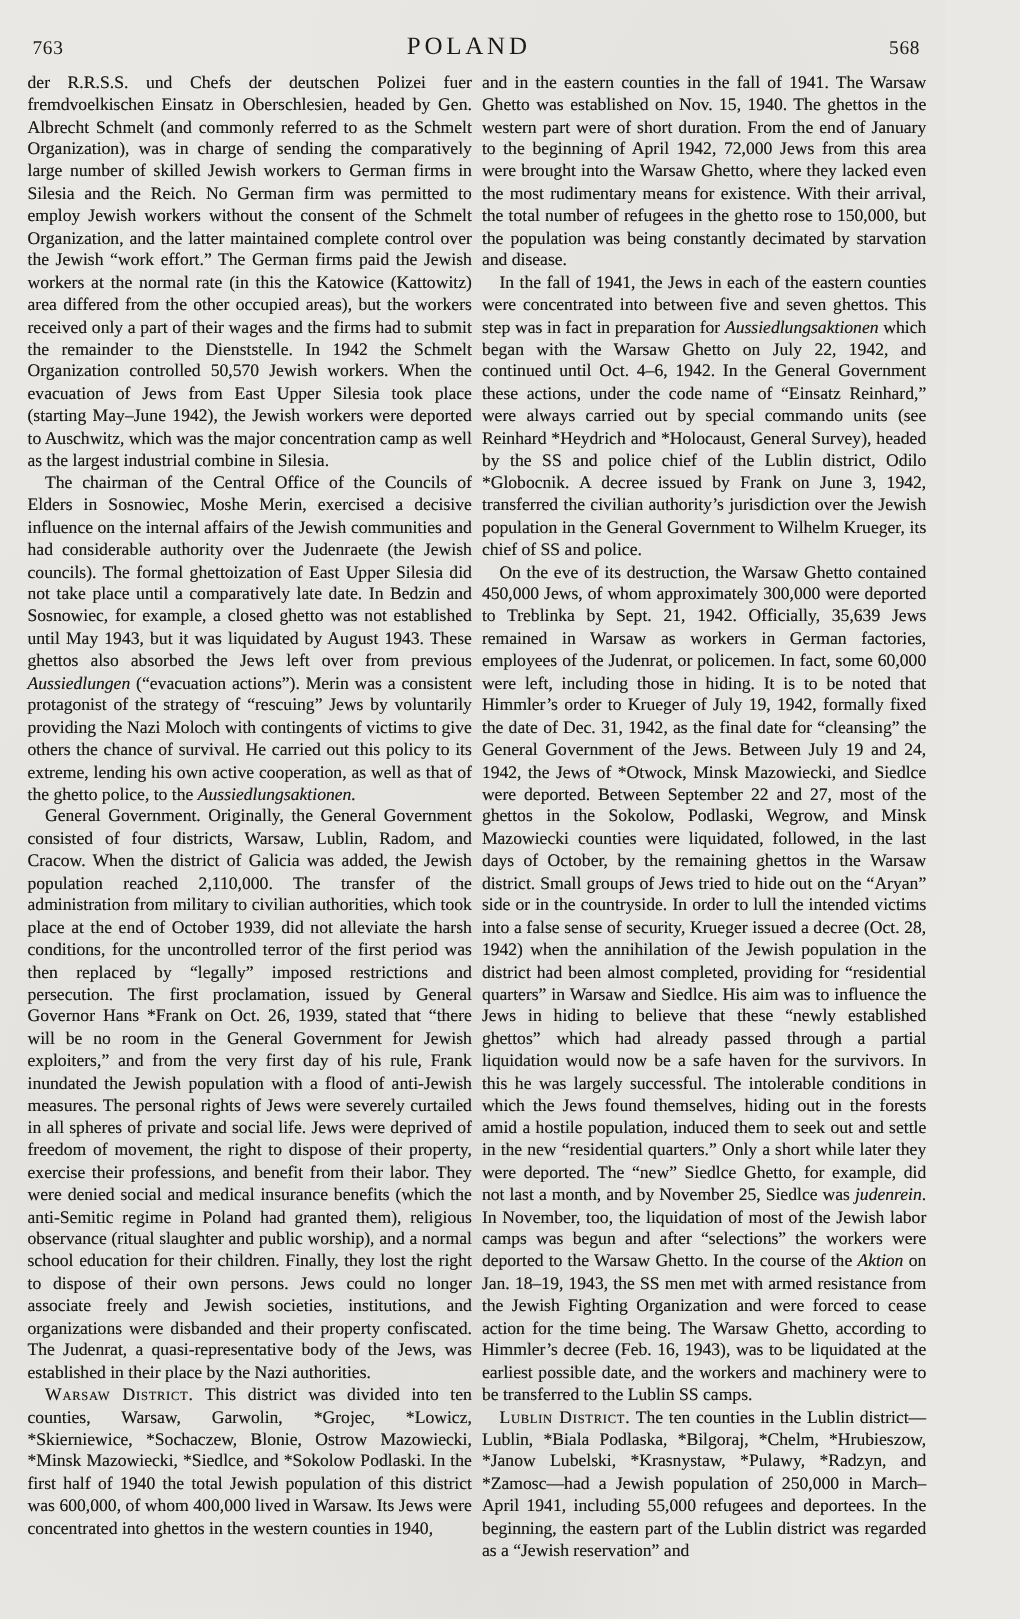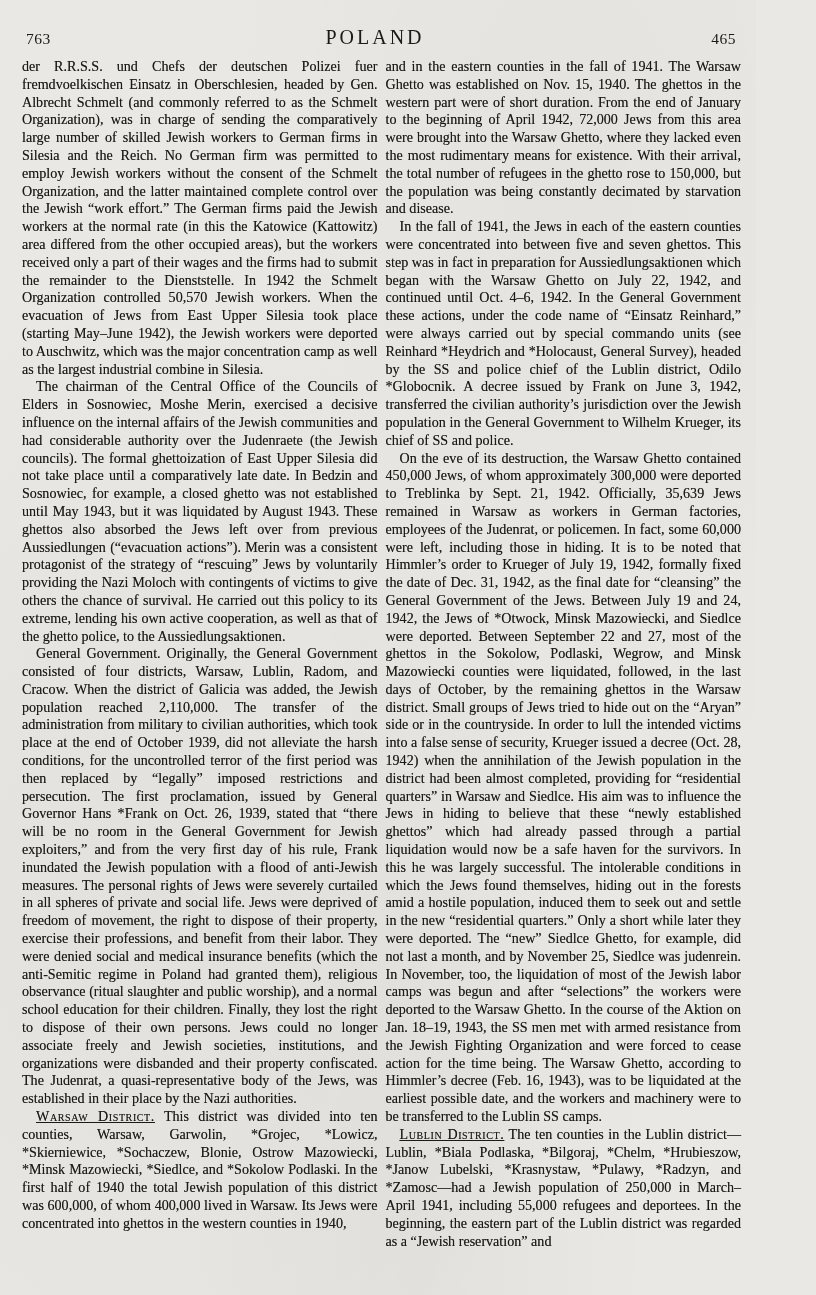--- a/index.html
+++ b/index.html
@@ -44,32 +44,32 @@
     text-align: justify;
     font-size: 14.1px;
     line-height: 17.8px;
     text-shadow: 0 0 0.4px rgba(20,18,15,0.55);
   }
   .column p.para {
     margin: 0;
   }
   .column p.para.indent { text-indent: 14px; }
   .seg-normal { font-style: normal; }
-  .seg-italic { }
+  .seg-italic { font-style: italic; }
   .seg-bold { font-weight: 400; }
-  .seg-smallcaps { font-variant: small-caps; letter-spacing: 0.6px; text-decoration: underline; }
+  .seg-smallcaps { font-variant: small-caps; letter-spacing: 0.6px; }
 </style>
 </head>
 <body>
 
 <div class="page">
   <header class="page-header">
     <span class="page-num">763</span>
     <span class="running-title">POLAND</span>
-    <span class="page-num">465</span>
+    <span class="page-num">568</span>
   </header>
   <main class="columns">
     <section class="column" id="col-left">
         <p class="para"><span class="seg-normal">der R.R.S.S. und Chefs der deutschen Polizei fuer fremdvoelkischen Einsatz in Oberschlesien, headed by Gen. Albrecht Schmelt (and commonly referred to as the Schmelt Organization), was in charge of sending the comparatively large number of skilled Jewish workers to German firms in Silesia and the Reich. No German firm was permitted to employ Jewish workers without the consent of the Schmelt Organization, and the latter maintained complete control over the Jewish “work effort.” The German firms paid the Jewish workers at the normal rate (in this the Katowice (Kattowitz) area differed from the other occupied areas), but the workers received only a part of their wages and the firms had to submit the remainder to the Dienststelle. In 1942 the Schmelt Organization controlled 50,570 Jewish workers. When the evacuation of Jews from East Upper Silesia took place (starting May–June 1942), the Jewish workers were deported to Auschwitz, which was the major concentration camp as well as the largest industrial combine in Silesia.</span></p>
         <p class="para indent"><span class="seg-normal">The chairman of the Central Office of the Councils of Elders in Sosnowiec, Moshe Merin, exercised a decisive influence on the internal affairs of the Jewish communities and had considerable authority over the Judenraete (the Jewish councils). The formal ghettoization of East Upper Silesia did not take place until a comparatively late date. In Bedzin and Sosnowiec, for example, a closed ghetto was not established until May 1943, but it was liquidated by August 1943. These ghettos also absorbed the Jews left over from previous </span><span class="seg-italic">Aussiedlungen</span><span class="seg-normal"> (“evacuation actions”). Merin was a consistent protagonist of the strategy of “rescuing” Jews by voluntarily providing the Nazi Moloch with contingents of victims to give others the chance of survival. He carried out this policy to its extreme, lending his own active cooperation, as well as that of the ghetto police, to the </span><span class="seg-italic">Aussiedlungsaktionen.</span></p>
         <p class="para indent"><span class="seg-bold">General Government.</span><span class="seg-normal"> Originally, the General Government consisted of four districts, Warsaw, Lublin, Radom, and Cracow. When the district of Galicia was added, the Jewish population reached 2,110,000. The transfer of the administration from military to civilian authorities, which took place at the end of October 1939, did not alleviate the harsh conditions, for the uncontrolled terror of the first period was then replaced by “legally” imposed restrictions and persecution. The first proclamation, issued by General Governor Hans *Frank on Oct. 26, 1939, stated that “there will be no room in the General Government for Jewish exploiters,” and from the very first day of his rule, Frank inundated the Jewish population with a flood of anti-Jewish measures. The personal rights of Jews were severely curtailed in all spheres of private and social life. Jews were deprived of freedom of movement, the right to dispose of their property, exercise their professions, and benefit from their labor. They were denied social and medical insurance benefits (which the anti-Semitic regime in Poland had granted them), religious observance (ritual slaughter and public worship), and a normal school education for their children. Finally, they lost the right to dispose of their own persons. Jews could no longer associate freely and Jewish societies, institutions, and organizations were disbanded and their property confiscated. The Judenrat, a quasi-representative body of the Jews, was established in their place by the Nazi authorities.</span></p>
         <p class="para indent"><span class="seg-smallcaps">Warsaw District.</span><span class="seg-normal"> This district was divided into ten counties, Warsaw, Garwolin, *Grojec, *Lowicz, *Skierniewice, *Sochaczew, Blonie, Ostrow Mazowiecki, *Minsk Mazowiecki, *Siedlce, and *Sokolow Podlaski. In the first half of 1940 the total Jewish population of this district was 600,000, of whom 400,000 lived in Warsaw. Its Jews were concentrated into ghettos in the western counties in 1940,</span></p>
       </section>
     <section class="column" id="col-right">
         <p class="para"><span class="seg-normal">and in the eastern counties in the fall of 1941. The Warsaw Ghetto was established on Nov. 15, 1940. The ghettos in the western part were of short duration. From the end of January to the beginning of April 1942, 72,000 Jews from this area were brought into the Warsaw Ghetto, where they lacked even the most rudimentary means for existence. With their arrival, the total number of refugees in the ghetto rose to 150,000, but the population was being constantly decimated by starvation and disease.</span></p>

